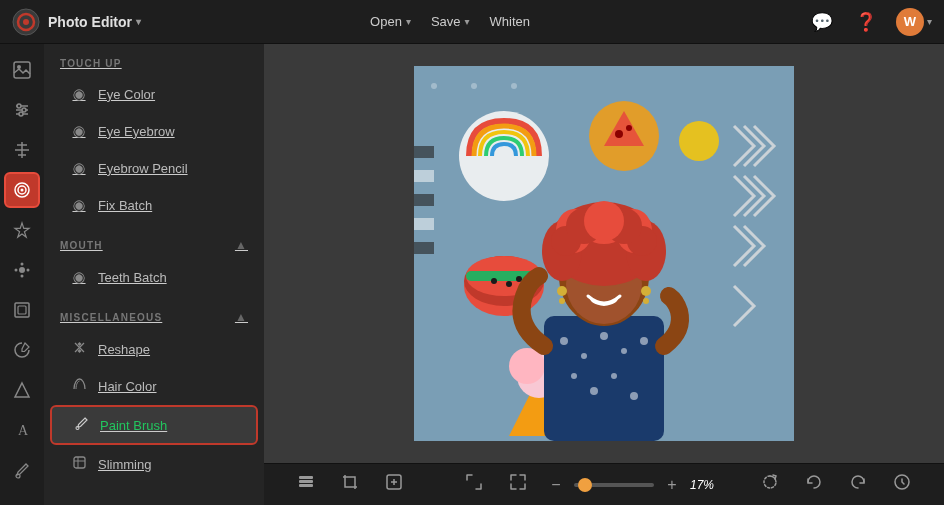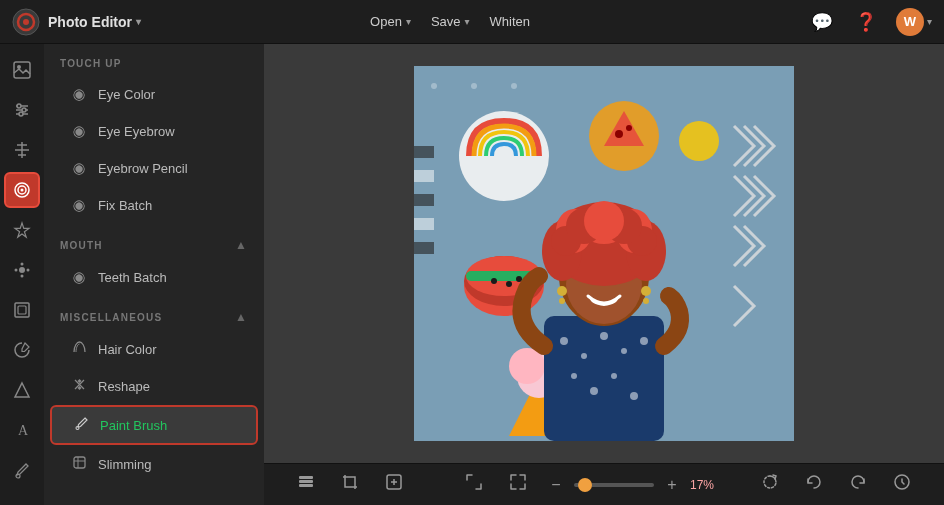--- a/index.html
+++ b/index.html
@@ -128,20 +128,21 @@
       border: 2px solid #e74c3c;
     }
 
     
     .sidebar {
       width: 220px;
       background: #252525;
       flex-shrink: 0;
       overflow-y: auto;
       padding-bottom: 32px;
+      text-decoration: underline;
     }
     .sidebar::-webkit-scrollbar { width: 4px; }
     .sidebar::-webkit-scrollbar-thumb { background: #444; border-radius: 2px; }
 
     .section-header {
       padding: 14px 16px 6px;
       font-size: 10px;
       font-weight: 700;
       letter-spacing: 1.2px;
       color: #777;
@@ -249,22 +250,23 @@
     .zoom-slider::-webkit-slider-thumb {
       -webkit-appearance: none;
       width: 14px;
       height: 14px;
       background: #f0a040;
       border-radius: 50%;
       cursor: pointer;
     }
     .zoom-pct {
       font-size: 12px;
-      color: #fca5a5;
+      color: #ffffff;
       min-width: 32px;
+      font-style: italic;
     }
   </style>
 </head>
 <body>
 
 <div class="topbar">
   <svg class="topbar-logo" viewBox="0 0 28 28">
     <circle cx="14" cy="14" r="13" fill="#3a3a3a" stroke="#555" stroke-width="1"></circle>
     <circle cx="14" cy="14" r="8" fill="none" stroke="#c0392b" stroke-width="2.5"></circle>
     <circle cx="14" cy="14" r="3" fill="#c0392b"></circle>
@@ -409,35 +411,35 @@
       <span>Teeth Batch</span>
     </div>
 
     <div class="section-header">
       <span>MISCELLANEOUS</span>
       <span class="collapse-icon">▲</span>
     </div>
     <div class="sidebar-item">
       <span class="item-icon">
         <svg width="15" height="15" viewBox="0 0 15 15" fill="none">
-            <path d="M2 12 C2 6, 5 2, 7.5 2 C10 2, 13 6, 13 12" stroke="#888" stroke-width="1.3" fill="none"></path>
-            <path d="M4 12 C4 7, 6 4, 7.5 4" stroke="#888" stroke-width="1" fill="none"></path>
-          </svg>
-      </span>
-      <span>Hair Color</span>
-    </div>
-    <div class="sidebar-item">
-      <span class="item-icon">
-        <svg width="15" height="15" viewBox="0 0 15 15" fill="none">
             <path d="M3 12L12 3M3 3l9 9" stroke="#888" stroke-width="1.3"></path>
             <path d="M7.5 2l2 2-2 2-2-2z" fill="#888"></path>
             <path d="M7.5 9l2 2-2 2-2-2z" fill="#888"></path>
           </svg>
       </span>
       <span>Reshape</span>
+    </div>
+    <div class="sidebar-item">
+      <span class="item-icon">
+        <svg width="15" height="15" viewBox="0 0 15 15" fill="none">
+            <path d="M2 12 C2 6, 5 2, 7.5 2 C10 2, 13 6, 13 12" stroke="#888" stroke-width="1.3" fill="none"></path>
+            <path d="M4 12 C4 7, 6 4, 7.5 4" stroke="#888" stroke-width="1" fill="none"></path>
+          </svg>
+      </span>
+      <span>Hair Color</span>
     </div>
     <div class="sidebar-item selected">
       <span class="item-icon">
         <svg width="15" height="15" viewBox="0 0 15 15" fill="none">
             <path d="M11 2l2 2-6.5 6.5-2.5.5.5-2.5L11 2z" stroke="#ccc" stroke-width="1.2" fill="none"></path>
             <circle cx="3.5" cy="12" r="1.5" stroke="#ccc" stroke-width="1.1" fill="none"></circle>
           </svg>
       </span>
       <span>Paint Brush</span>
     </div>

